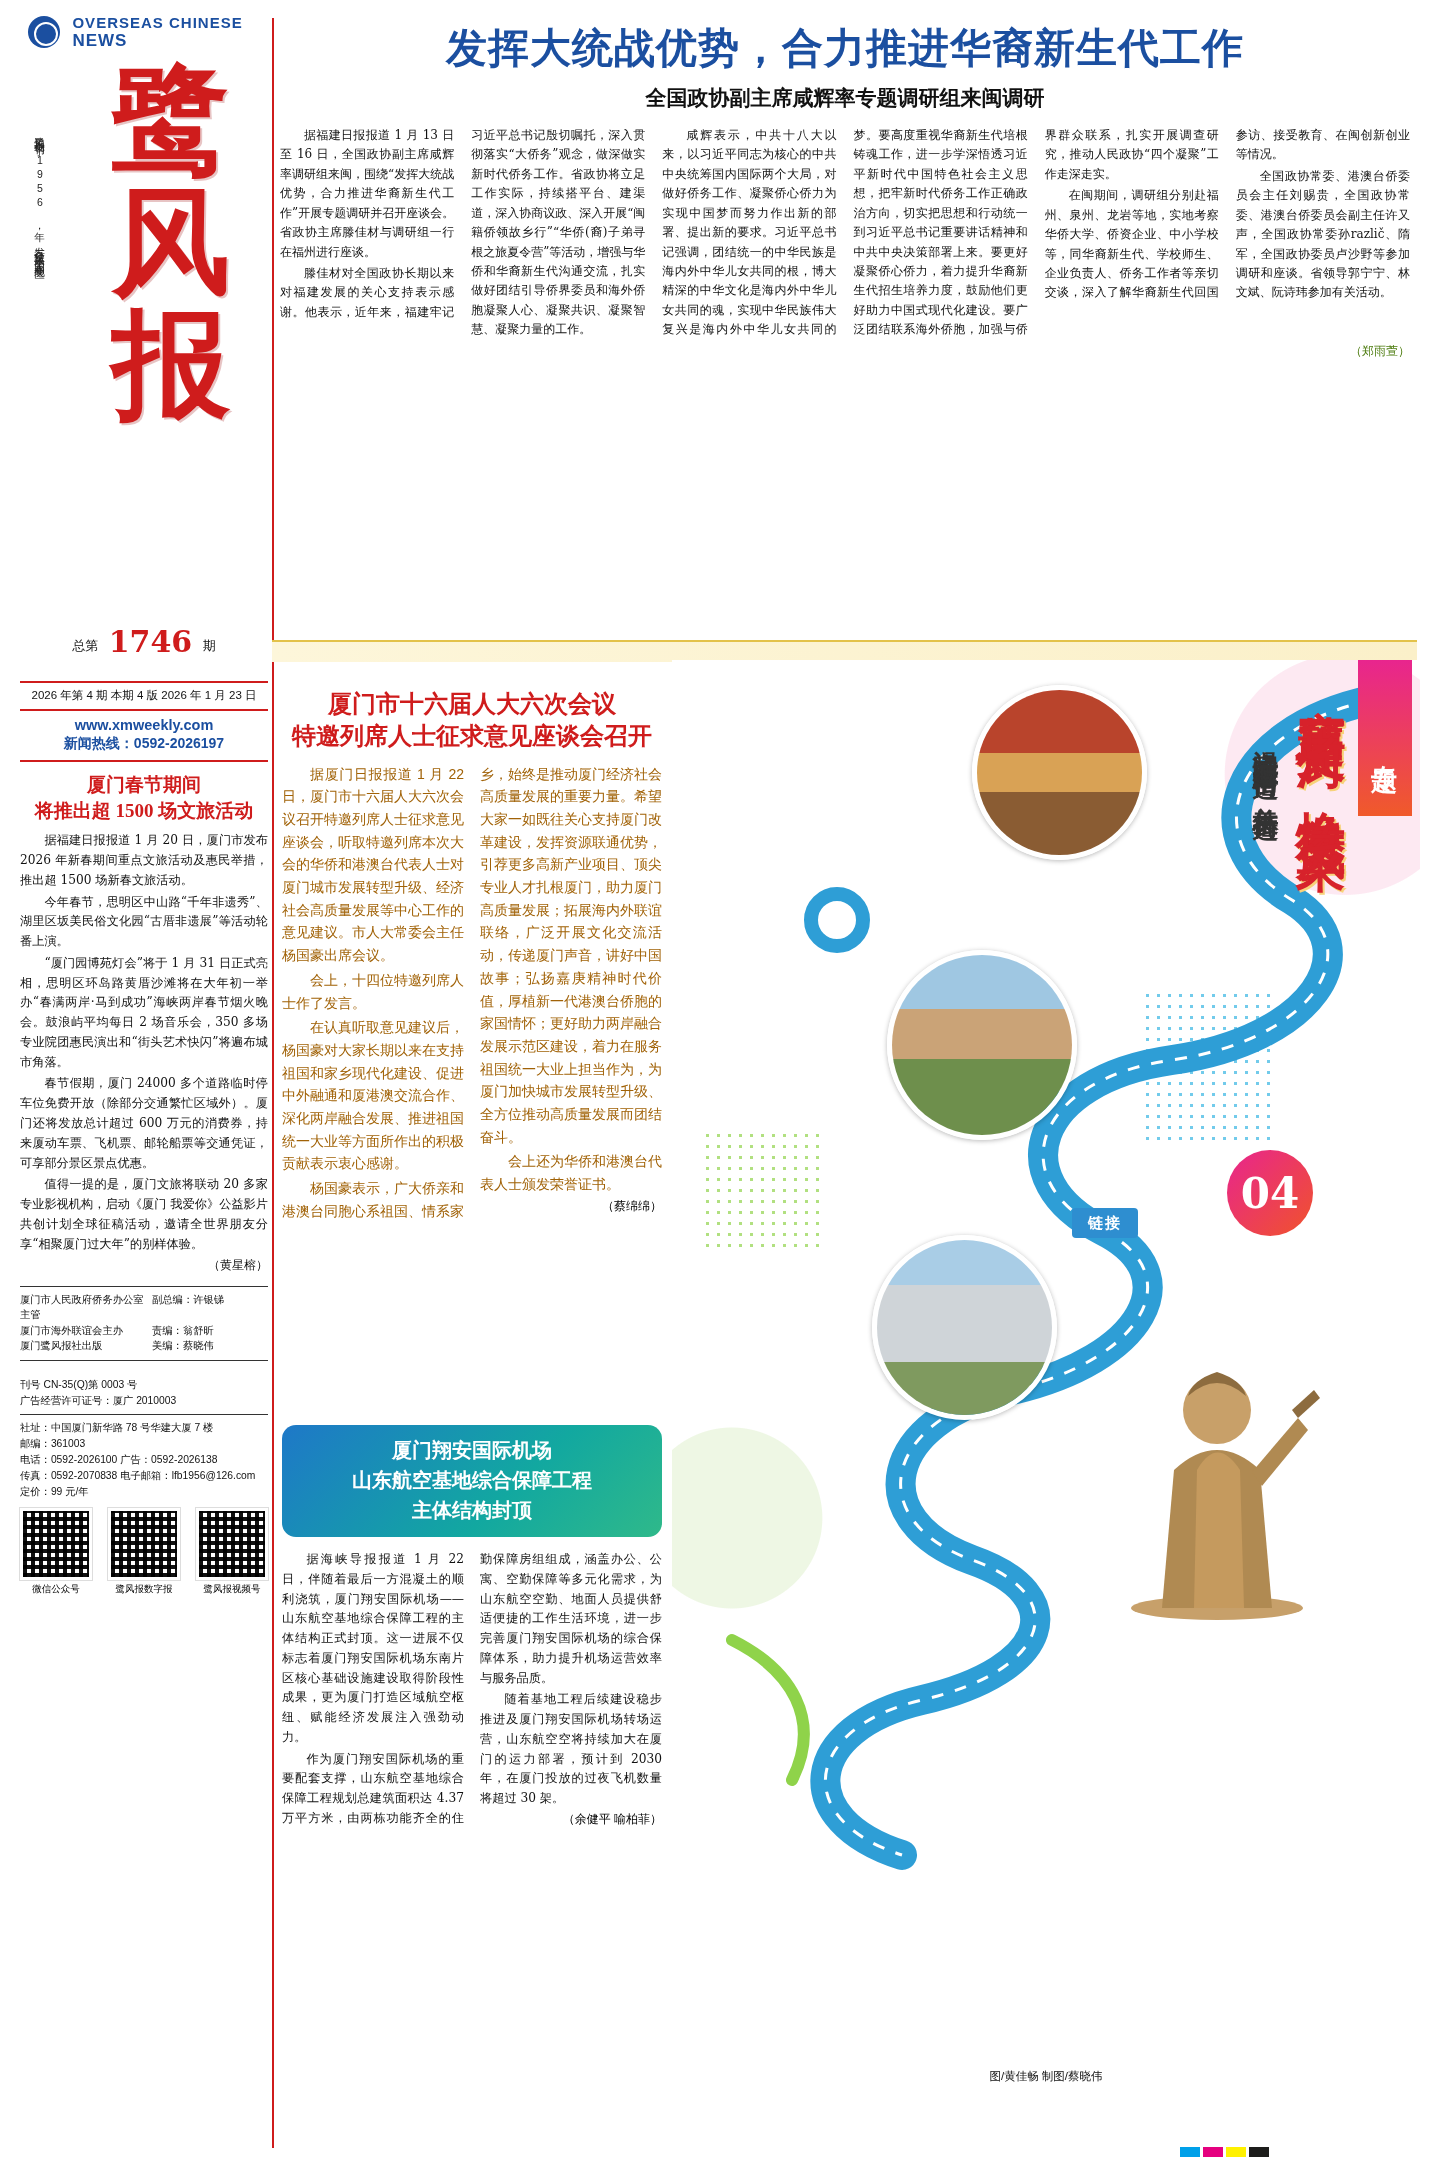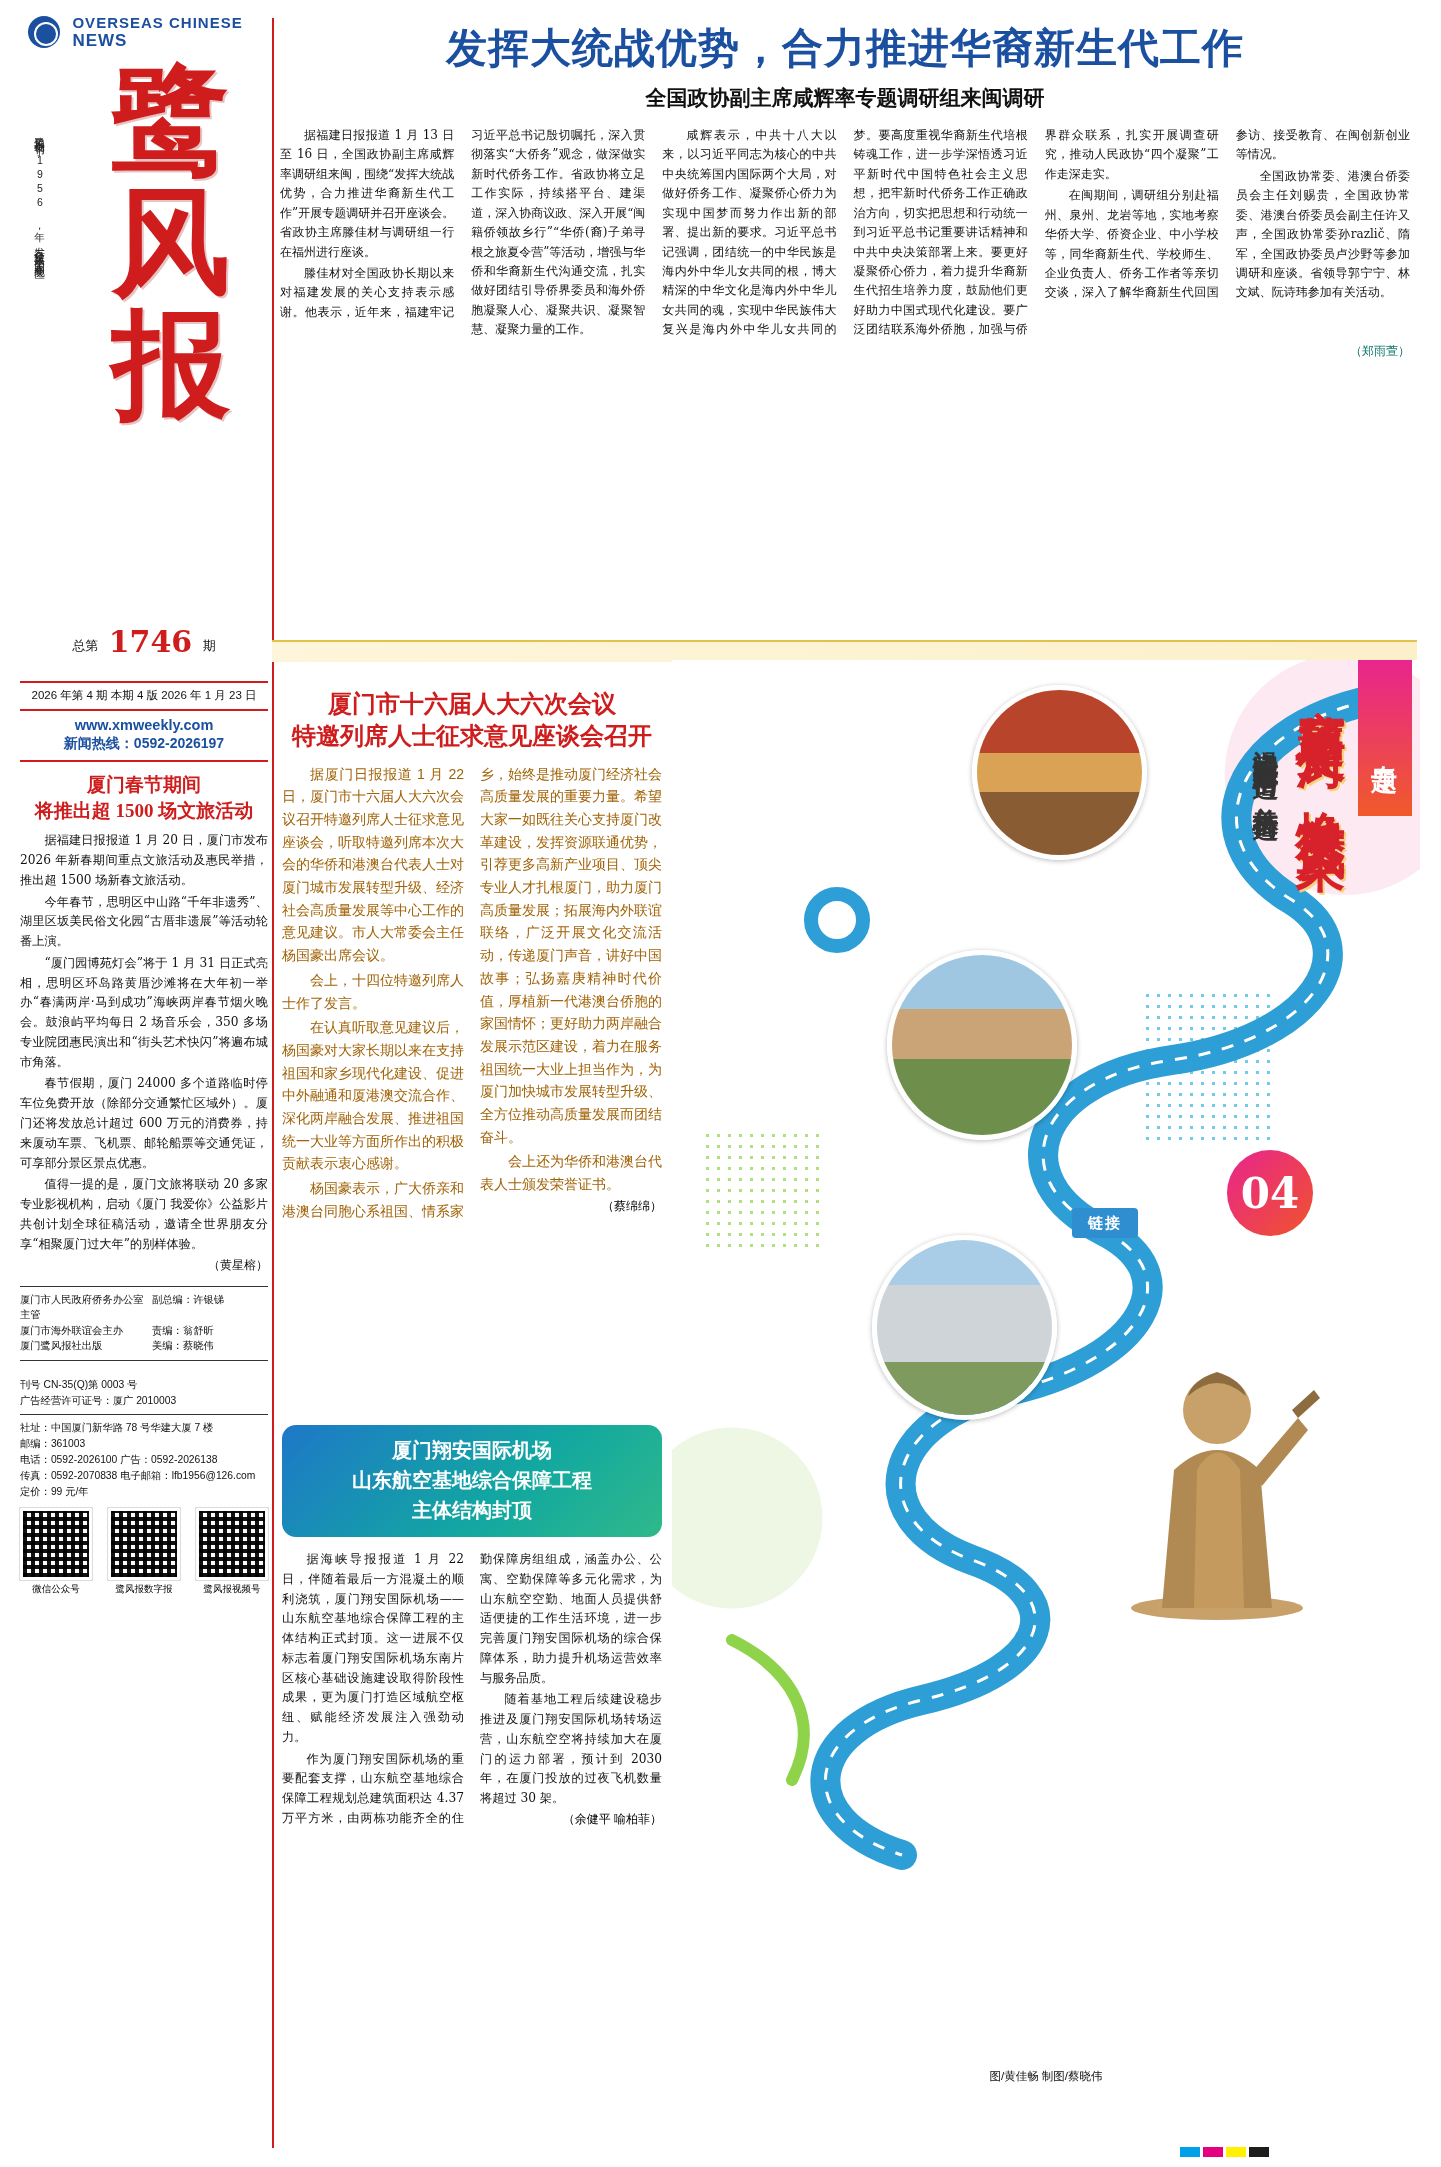--- a/index.html
+++ b/index.html
@@ -140,21 +140,21 @@
   }
   .ta-cols {
     margin-top: 14px; column-count: 6; column-gap: 17px;
     column-rule: none;
   }
   .ta-cols p {
     margin: 0 0 2px; text-indent: 2em; font-size: 12px;
     line-height: 1.62; text-align: justify; color: #111;
     font-family: "DejaVu Serif", serif;
   }
-  .ta-byline { text-align: right; font-size: 12px; margin-top: 3px; color:#0f766e;}
+  .ta-byline { text-align: right; font-size: 12px; margin-top: 3px; color:#4d7c0f;}
 
   
   .mid-band {
     position: absolute; left: 272px; top: 640px; width: 1145px; height: 22px;
     background: linear-gradient(90deg,#fdf6da,#fbf0c9);
     border-top: 2px solid #e3c24a;
   }
 
   
   .art2 { position: absolute; left: 282px; top: 688px; width: 380px; }

